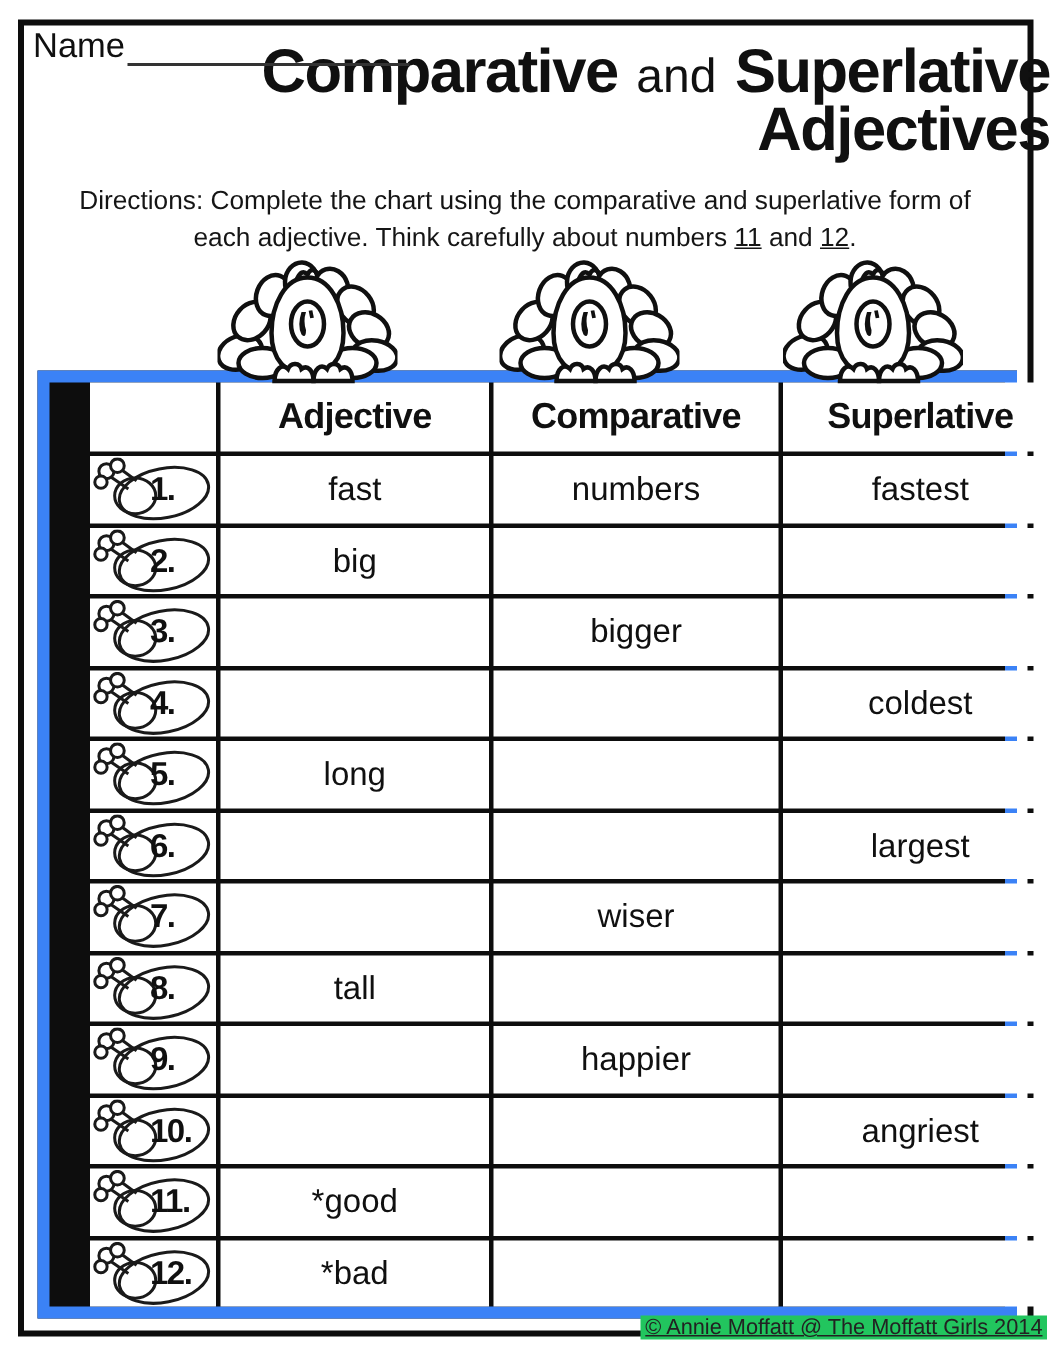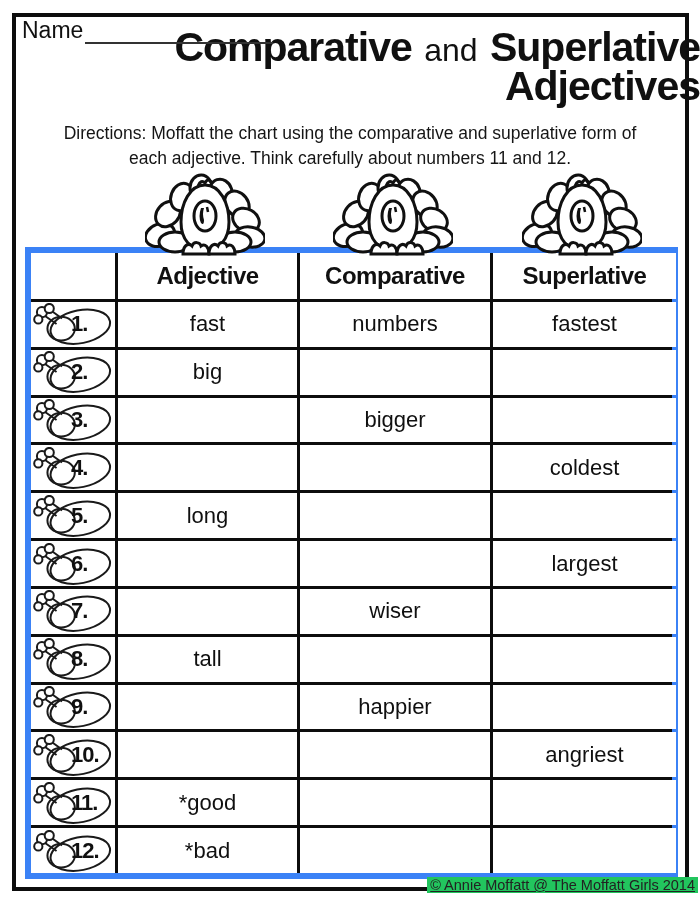--- a/index.html
+++ b/index.html
@@ -12,28 +12,28 @@
   .name-line{display:inline-block;width:188px;height:26px;border-bottom:2.5px solid #333;
              vertical-align:bottom;margin-left:2px;}
   
   .title{position:absolute;top:28px;left:0;width:100%;text-align:right;
          font-weight:800;font-size:41px;line-height:.93;letter-spacing:-1px;}
   .title .conj{font-weight:400;font-size:32px;letter-spacing:0;padding:0 2px;}
   .title-l2{display:block;margin-top:1px;}
   
   .directions{position:absolute;top:121px;left:0;width:100%;text-align:center;
               font-size:17.5px;line-height:1.4;color:#151515;}
-  .u{}
+  .u{text-decoration:underline;}
   
   .turkey{position:absolute;top:170px;width:120px;height:86px;z-index:3;}
   
   .grid{position:absolute;left:25px;top:247px;width:653px;height:632px;
-        box-sizing:border-box;border:6px solid #3b82f6;background:#0d0d0d;
+        box-sizing:border-box;border:8px solid #3b82f6;background:#0d0d0d;
         display:grid;grid-template-columns:84px 179px 190px 183px;
-        grid-template-rows:46px repeat(12,1fr);gap:3px;z-index:1;}
+        grid-template-rows:46px repeat(12,1fr);gap:3px;z-index:1;padding-left:27px;}
   .cell{background:#fff;display:flex;align-items:center;justify-content:center;overflow:hidden;}
   .hcell{font-weight:800;font-size:24px;letter-spacing:-.5px;}
   .vcell{font-size:22px;text-align:center;}
   .numcell{position:relative;}
   .numcell svg{position:absolute;left:1px;top:50%;transform:translateY(-50%);
                width:82px;height:42px;}
   .numcell .num{position:absolute;left:40px;top:50%;transform:translateY(-50%);
                 font-weight:800;font-size:22px;letter-spacing:-1px;}
   
   .footer{position:absolute;right:2px;top:877px;font-size:14.5px;color:#222;
@@ -82,21 +82,21 @@
   </div>
 
   <div class="title">
     <span>Comparative</span>
     <span class="conj">and</span>
     <span>Superlative</span>
     <span class="title-l2">Adjectives</span>
   </div>
 
   <div class="directions">
-    <div>Directions: Moffatt the chart using the comparative and superlative form of</div>
+    <div>Directions: Complete the chart using the comparative and superlative form of</div>
     <div><span>each adjective. Think carefully about numbers </span><span class="u">11</span><span> and </span><span class="u">12</span><span>.</span></div>
   </div>
 
   <svg class="turkey" viewBox="0 0 120 86" style="left:145px">
       <use href="#turkey-shape"></use>
     </svg>
   <svg class="turkey" viewBox="0 0 120 86" style="left:333px">
       <use href="#turkey-shape"></use>
     </svg>
   <svg class="turkey" viewBox="0 0 120 86" style="left:522px">

